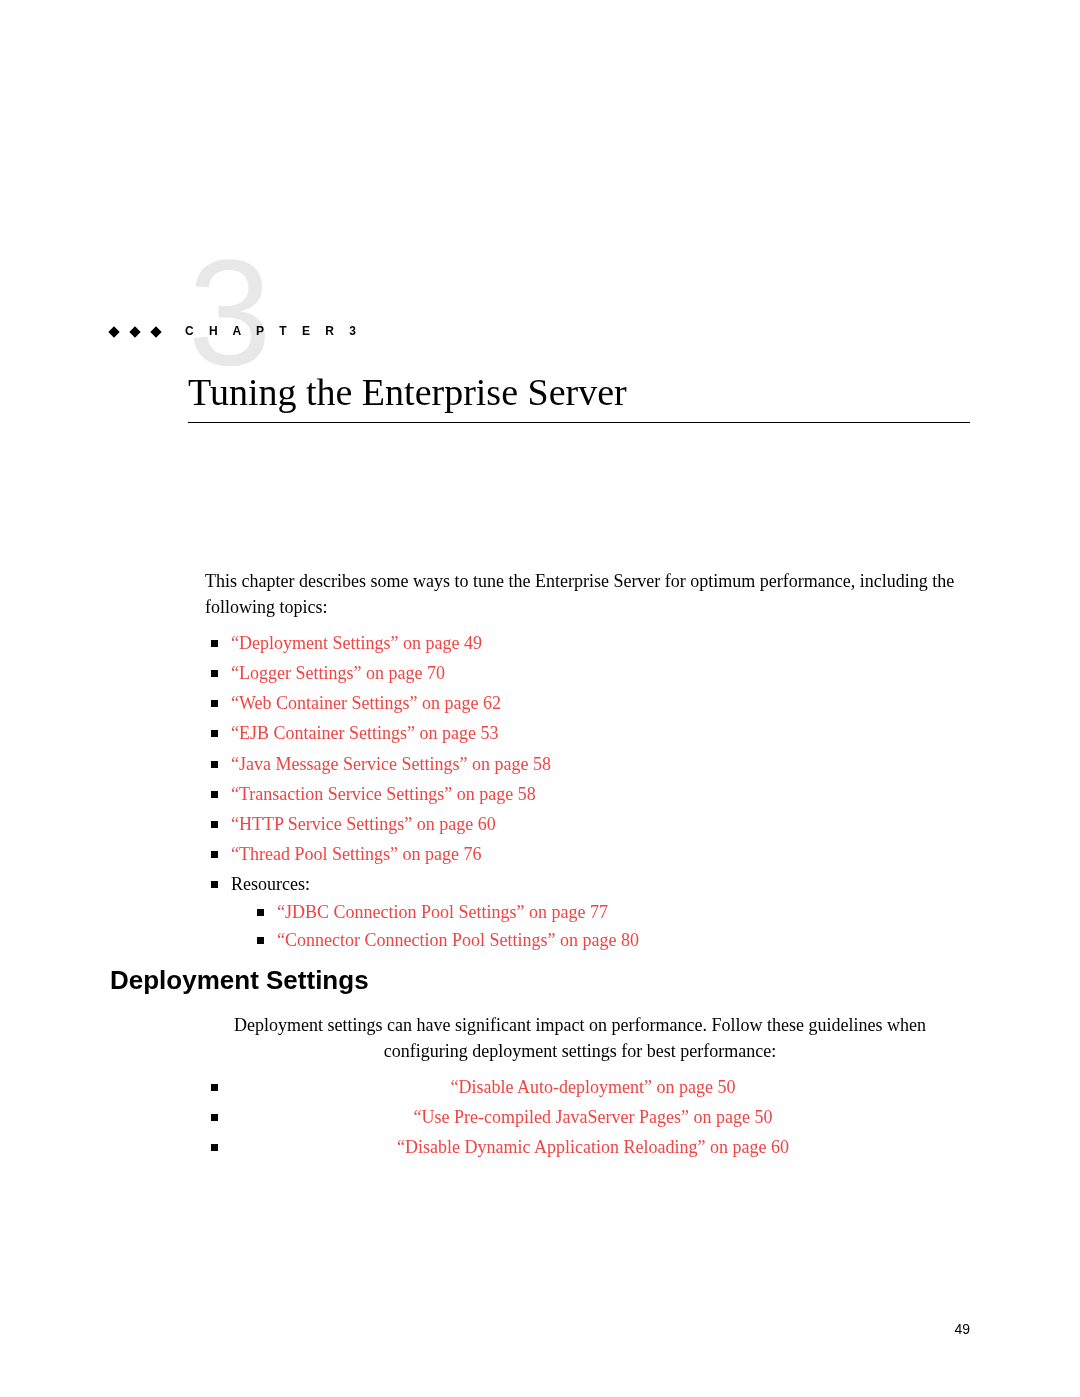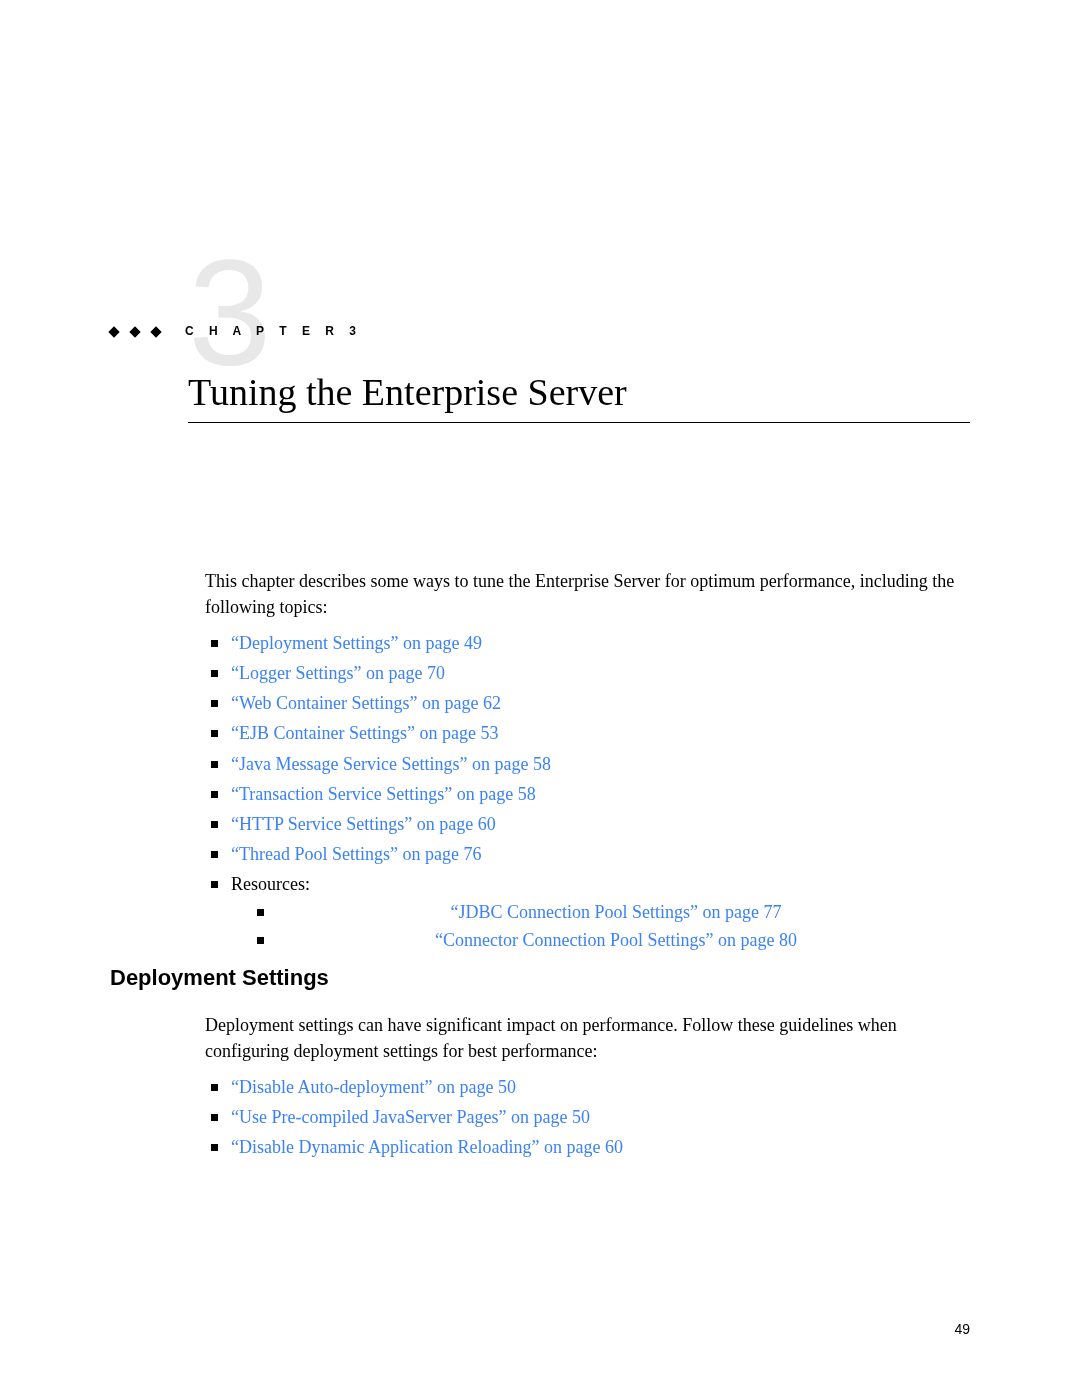--- a/index.html
+++ b/index.html
@@ -108,50 +108,50 @@
     background: #000;
   }
   ul.sub {
     margin-left: 26px;
     margin-top: 2px;
   }
   ul.sub > li {
     position: relative;
     padding-left: 20px;
     margin-bottom: 2px;
-    text-align: center;
   }
   ul.sub > li::before {
     content: "";
     position: absolute;
     left: 0;
     top: 10px;
     width: 7px;
     height: 7px;
     background: #000;
   }
   .link {
-    color: #3b82f6;
+    color: #ef4444;
     cursor: pointer;
   }
   .section-heading {
     position: absolute;
     left: 110px;
     top: 965px;
     font-family: "Myriad Pro", "Helvetica Neue", Arial, sans-serif;
     font-weight: 700;
-    font-size: 22px;
+    font-size: 26px;
   }
   .body2 {
     position: absolute;
     left: 205px;
     top: 1012px;
     width: 750px;
     font-size: 18px;
     line-height: 1.45;
+    text-align: center;
   }
   .page-num {
     position: absolute;
     right: 110px;
     bottom: 60px;
     font-size: 14px;
     font-family: "Helvetica Neue", Arial, sans-serif;
   }
 </style>
 </head>

